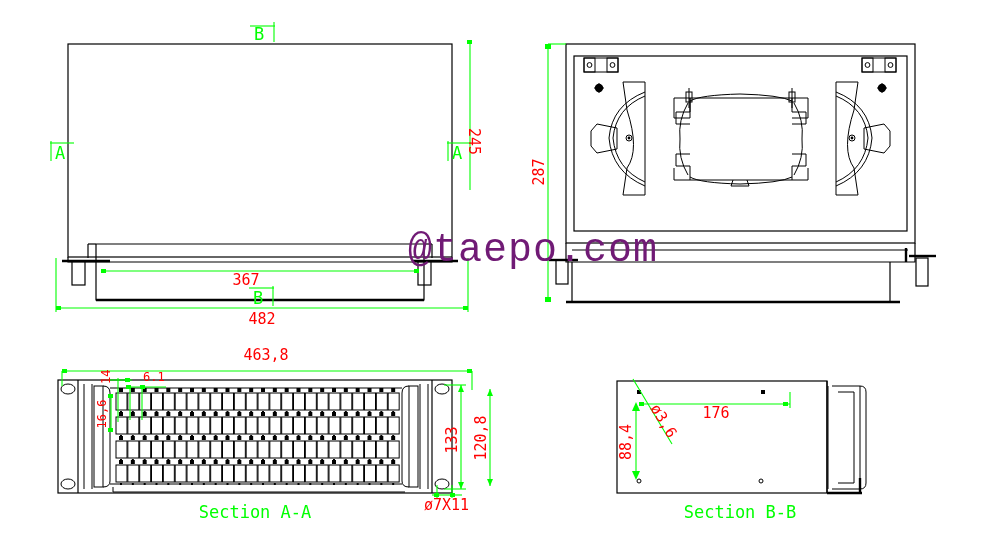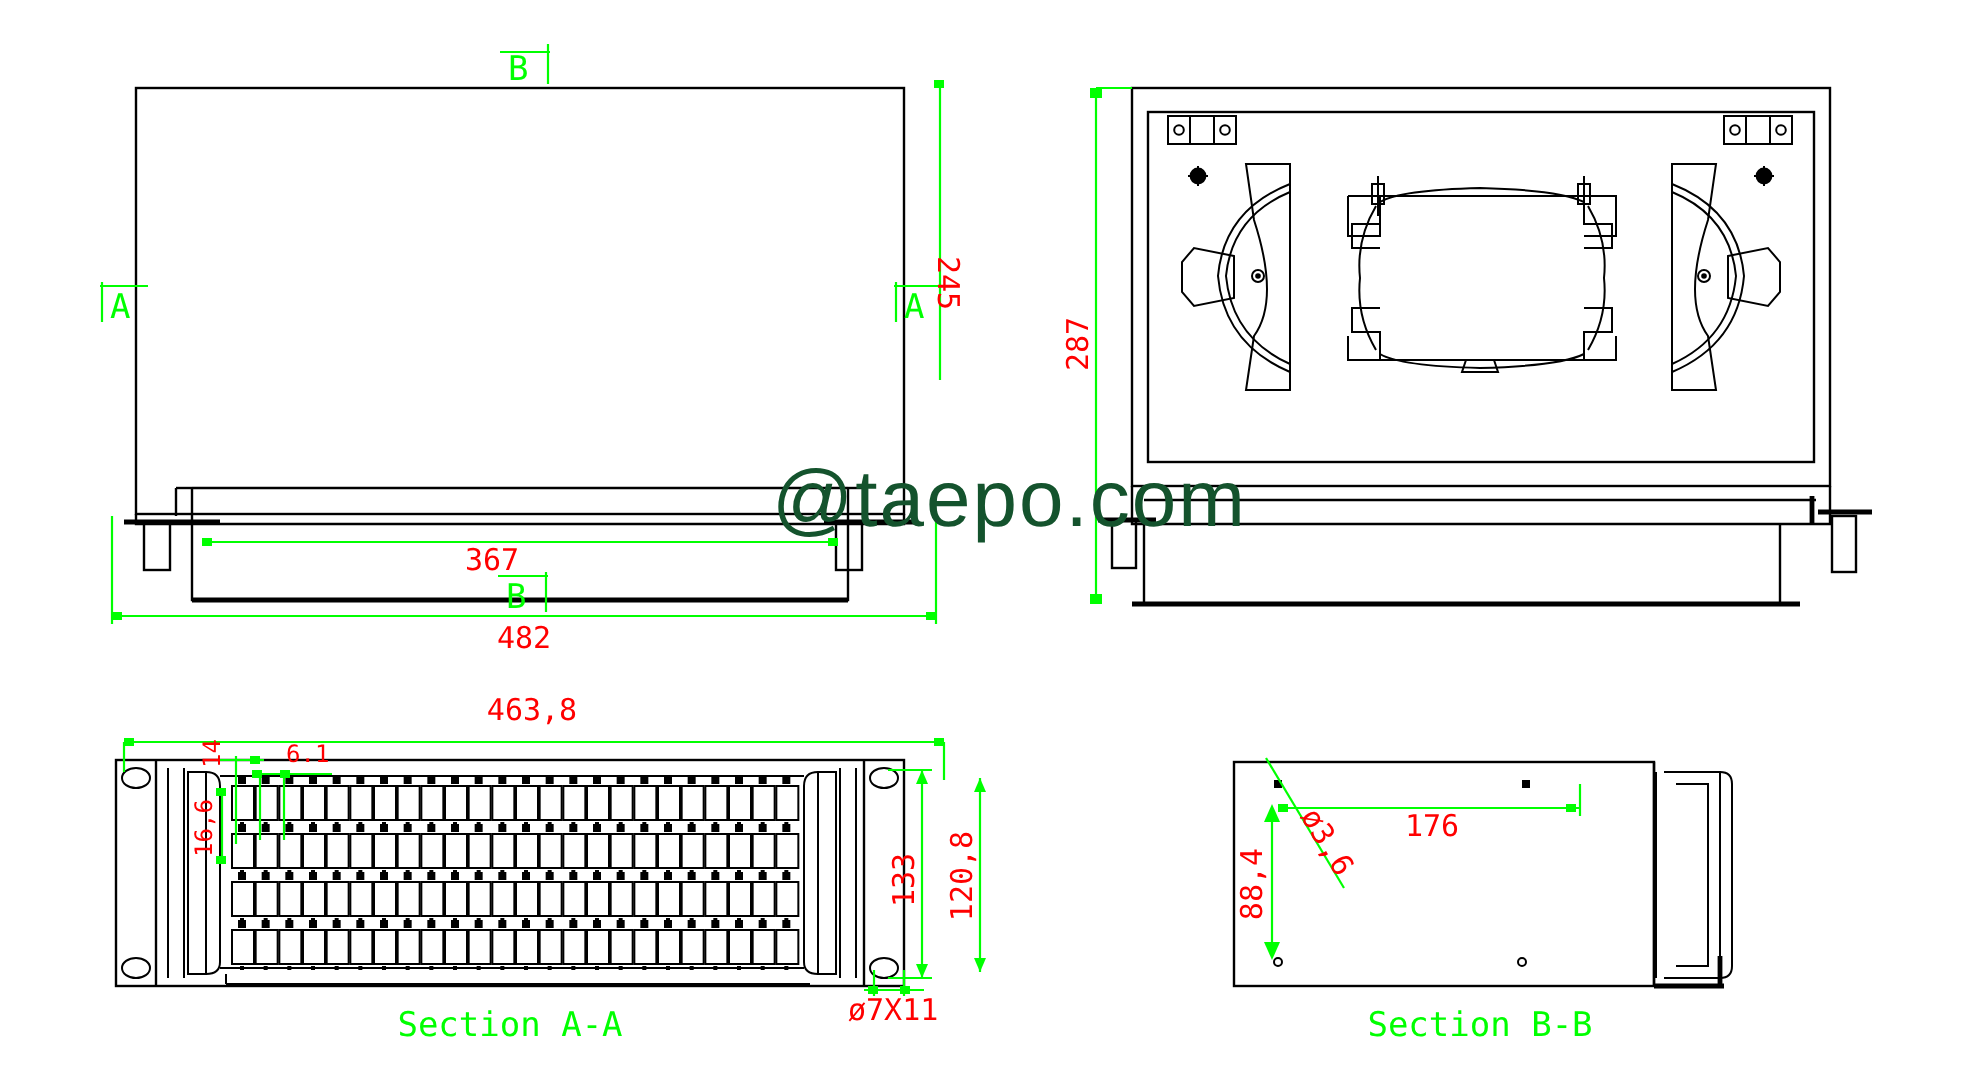--- a/index.html
+++ b/index.html
@@ -17,26 +17,26 @@
   }
   #drawing {
     position: absolute;
     left: 0;
     top: 0;
     width: 988px;
     height: 535px;
   }
   .wm {
     position: absolute;
-    left: 386px;
+    left: 408px;
     top: 228px;
-    font-family: Liberation Sans, sans-serif;
+    font-family: Liberation Mono, monospace;
     font-size: 40px;
     letter-spacing: 1px;
-    color: #14532d;
+    color: #701a75;
     white-space: nowrap;
     user-select: none;
     pointer-events: none;
   }
 </style>
 </head>
 <body>
 
 <div id="canvas-root">
 

